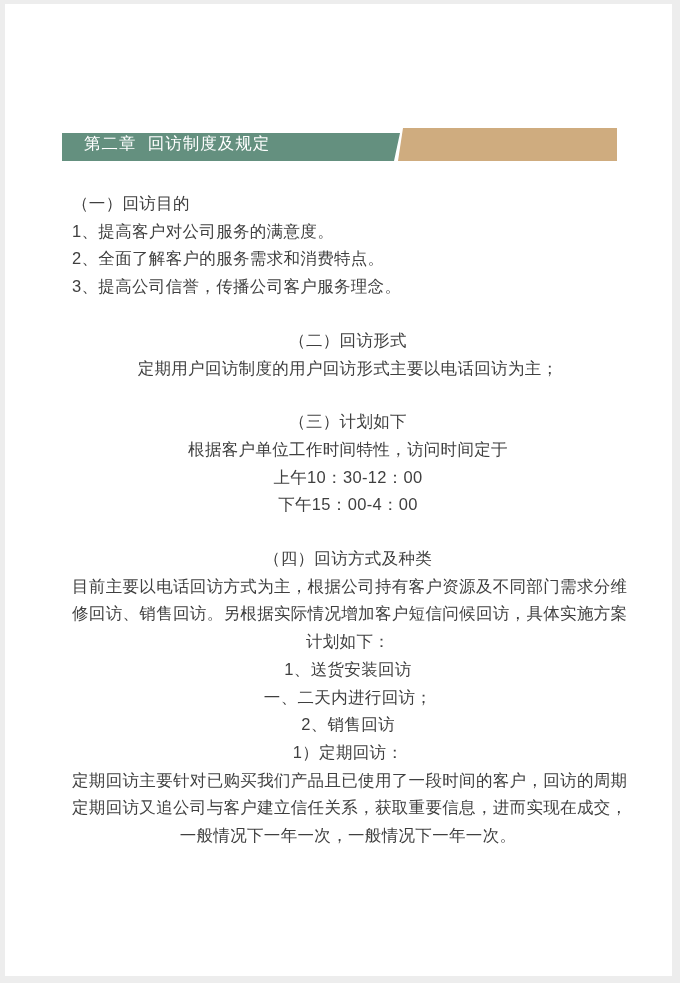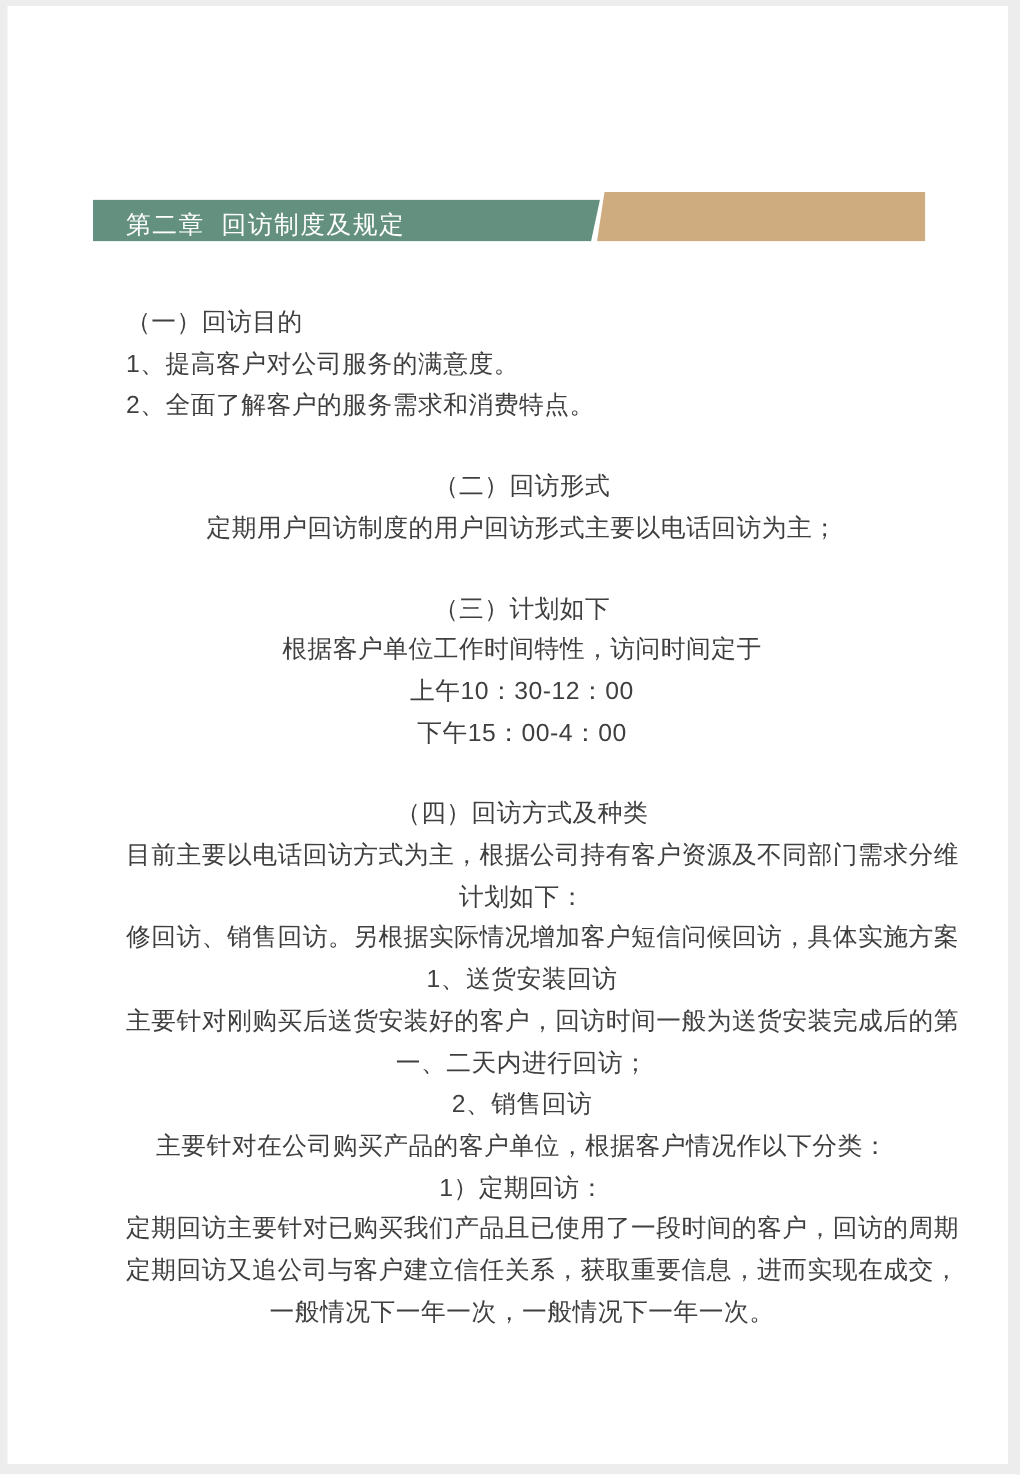--- a/index.html
+++ b/index.html
@@ -25,21 +25,21 @@
   
   .banner-teal {
     position: absolute;
     left: 62px;
     top: 133px;
     width: 338px;
     height: 28px;
     background: #64907f;
     clip-path: polygon(0 0, 100% 0, calc(100% - 6px) 100%, 0 100%);
     display: flex;
-    align-items: flex-end;
+    align-items: flex-start;
   }
   .banner-teal .title {
     color: #ffffff;
     font-size: 16.5px;
     letter-spacing: 1px;
     padding-left: 22px;
     white-space: pre;
   }
   .banner-tan {
     position: absolute;
@@ -54,21 +54,21 @@
   .content {
     position: absolute;
     left: 72px;
     top: 190px;
     width: 552px;
     color: #3f3f3f;
     font-size: 16.5px;
     line-height: 27.7px;
     letter-spacing: 0.02em;
   }
-  .section { margin: 12px; }
+  .section { margin: 0; }
   .section + .section { margin-top: 26px; text-align: center; }
   .line, .heading {
     white-space: pre;
     overflow: visible;
   }
 </style>
 </head>
 <body>
 
 <div class="canvas">
@@ -78,44 +78,43 @@
     <span class="title">第二章  回访制度及规定</span>
   </div>
   <div class="banner-tan"></div>
 
   <div class="content">
 
     <div class="section">
       <div class="heading">（一）回访目的</div>
       <div class="line">1、提高客户对公司服务的满意度。</div>
       <div class="line">2、全面了解客户的服务需求和消费特点。</div>
+      <div class="line">3、提高公司信誉，传播公司客户服务理念。</div>
     </div>
 
     <div class="section">
       <div class="heading">（二）回访形式</div>
       <div class="line">定期用户回访制度的用户回访形式主要以电话回访为主；</div>
     </div>
 
     <div class="section">
       <div class="heading">（三）计划如下</div>
       <div class="line">根据客户单位工作时间特性，访问时间定于</div>
       <div class="line">上午10：30-12：00</div>
       <div class="line">下午15：00-4：00</div>
     </div>
 
     <div class="section">
       <div class="heading">（四）回访方式及种类</div>
       <div class="line">目前主要以电话回访方式为主，根据公司持有客户资源及不同部门需求分维</div>
+      <div class="line">修回访、销售回访。另根据实际情况增加客户短信问候回访，具体实施方案</div>
       <div class="line">计划如下：</div>
-      <div class="line">修回访、销售回访。另根据实际情况增加客户短信问候回访，具体实施方案</div>
       <div class="line">1、送货安装回访</div>
-      <div class="line">主要针对刚购买后送货安装好的客户，回访时间一般为送货安装完成后的第</div>
       <div class="line">一、二天内进行回访；</div>
       <div class="line">2、销售回访</div>
-      <div class="line">主要针对在公司购买产品的客户单位，根据客户情况作以下分类：</div>
       <div class="line">1）定期回访：</div>
       <div class="line">定期回访主要针对已购买我们产品且已使用了一段时间的客户，回访的周期</div>
       <div class="line">定期回访又追公司与客户建立信任关系，获取重要信息，进而实现在成交，</div>
       <div class="line">一般情况下一年一次，一般情况下一年一次。</div>
     </div>
 
   </div>
 </div>
 
 </body></html>

